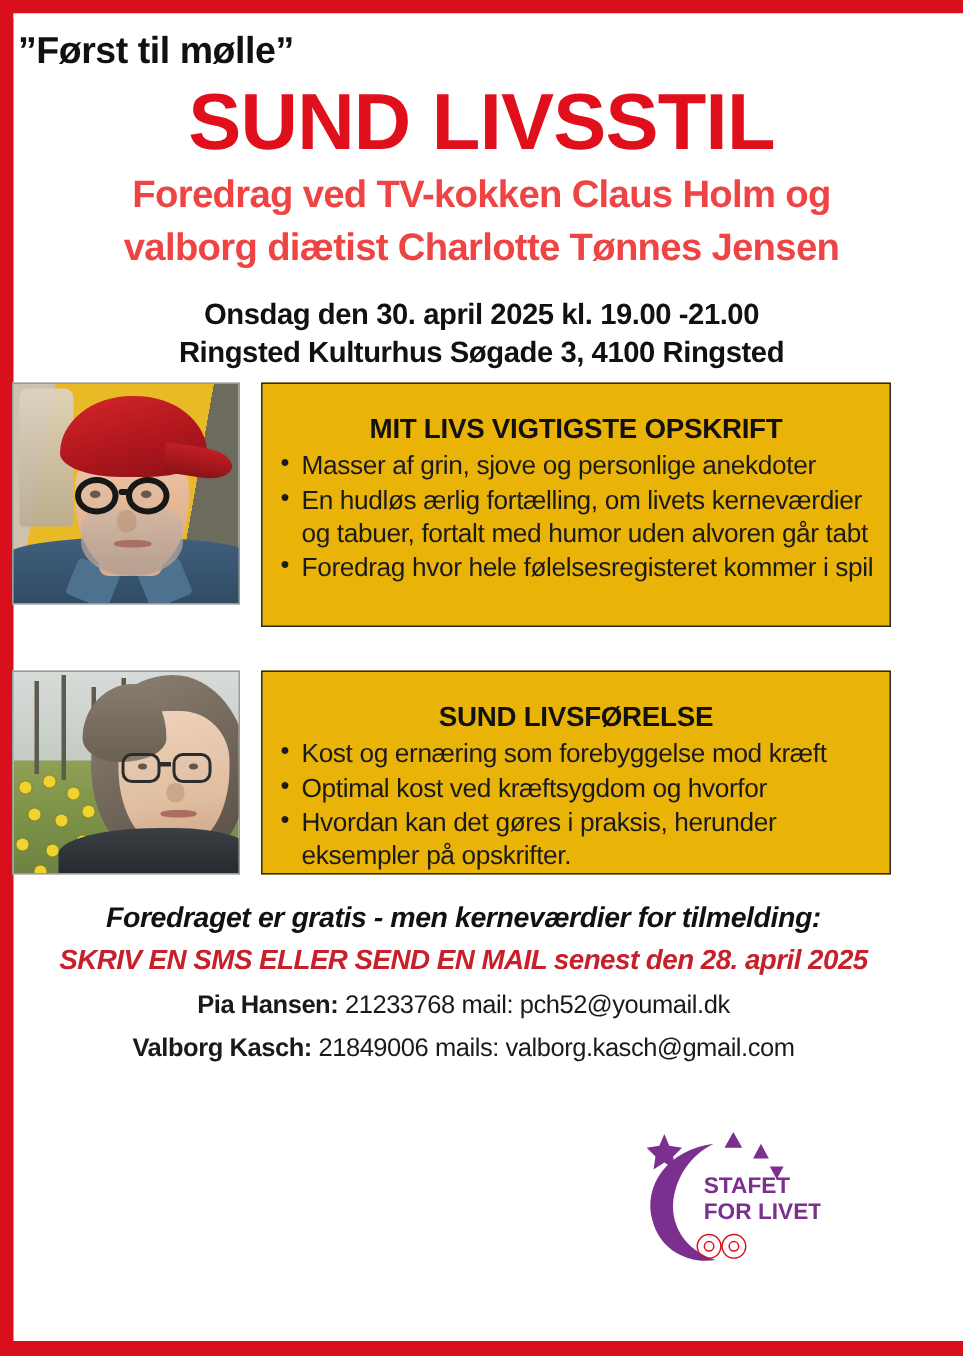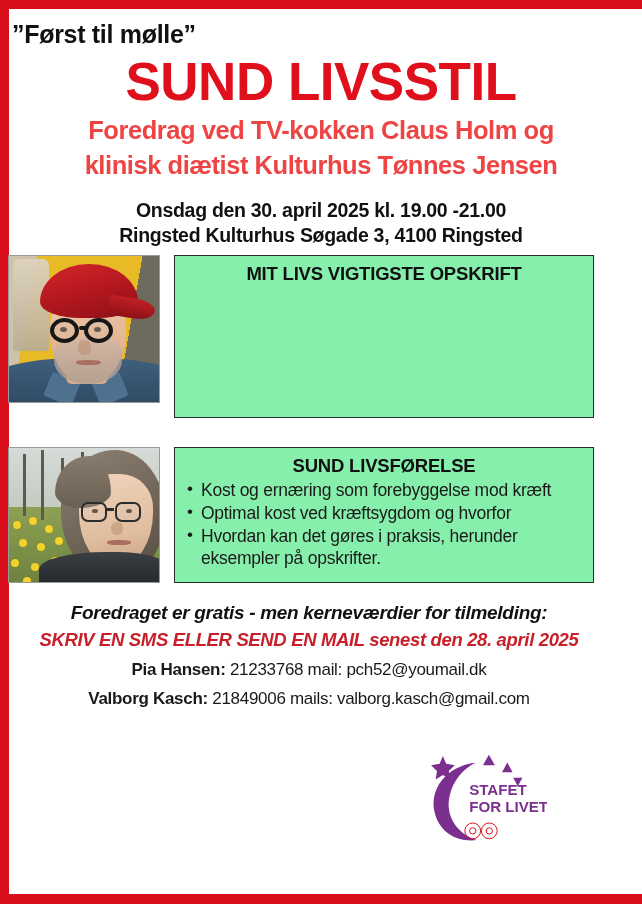--- a/index.html
+++ b/index.html
@@ -235,22 +235,22 @@
   .ph2-top {
     position:absolute; right:-10px; bottom:-6px; width:130px; height:36px;
     background:linear-gradient(180deg,#3a3f44,#23272b);
     border-radius:52% 40% 0 0 / 48% 46% 0 0;
   }
 
   
   .infobox {
     border:1.6px solid #2b2b2b;
     margin-left:14px;
-    padding:7px 10px 8px 10px;
-    background:#86efac;
+    padding:19px 10px 8px 10px;
+    background:#eab308;
   }
   .infobox.b1 { width:420px; height:163px; }
   .infobox.b2 { width:420px; height:136px; }
   .ib-title {
     text-align:center;
     font-size:18.5px;
     font-weight:bold;
     color:#111111;
     letter-spacing:-0.2px;
     margin-bottom:2px;
@@ -328,21 +328,21 @@
   <div class="frame-top"></div>
   <div class="frame-left"></div>
   <div class="frame-bottom"></div>
   <div class="frame-inner-gap"></div>
 
   <div class="content">
 
     <div class="kicker">”Først til mølle”</div>
     <div class="main-title">SUND LIVSSTIL</div>
     <div class="subtitle">Foredrag ved TV-kokken Claus Holm og</div>
-    <div class="subtitle">klinisk diætist Kulturhus Tønnes Jensen</div>
+    <div class="subtitle">valborg diætist Charlotte Tønnes Jensen</div>
 
     <div class="when">Onsdag den 30. april 2025 kl. 19.00 -21.00</div>
     <div class="where">Ringsted Kulturhus Søgade 3, 4100 Ringsted</div>
 
   </div>
 
   <div class="panel-row row1">
 
     <div class="photo p1">
       <div class="ph1-bg"></div>
@@ -359,20 +359,25 @@
       <div class="ph1-mouth"></div>
       <div class="ph1-eyeL"></div>
       <div class="ph1-eyeR"></div>
       <div class="ph1-glassL"></div>
       <div class="ph1-glassR"></div>
       <div class="ph1-bridge"></div>
     </div>
 
     <div class="infobox b1">
       <div class="ib-title">MIT LIVS VIGTIGSTE OPSKRIFT</div>
+      <ul class="ib-list">
+        <li>Masser af grin, sjove og personlige anekdoter</li>
+        <li>En hudløs ærlig fortælling, om livets kerneværdier og tabuer, fortalt med humor uden alvoren går tabt</li>
+        <li>Foredrag hvor hele følelsesregisteret kommer i spil</li>
+      </ul>
     </div>
   </div>
 
   <div class="panel-row row2">
 
     <div class="photo p2">
       <div class="ph2-sky"></div>
       <div class="ph2-ground"></div>
       <div class="ph2-tree" style="left:14px;  top:6px;  height:62px;"></div>
       <div class="ph2-tree" style="left:32px;  top:2px;  height:70px;"></div>

